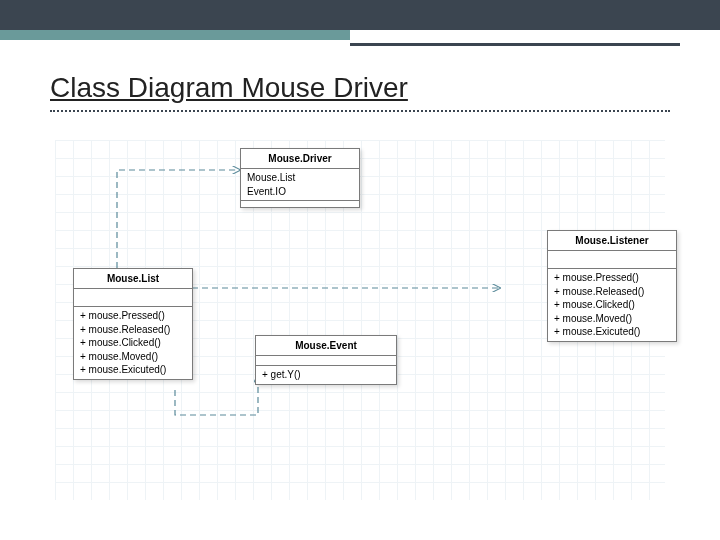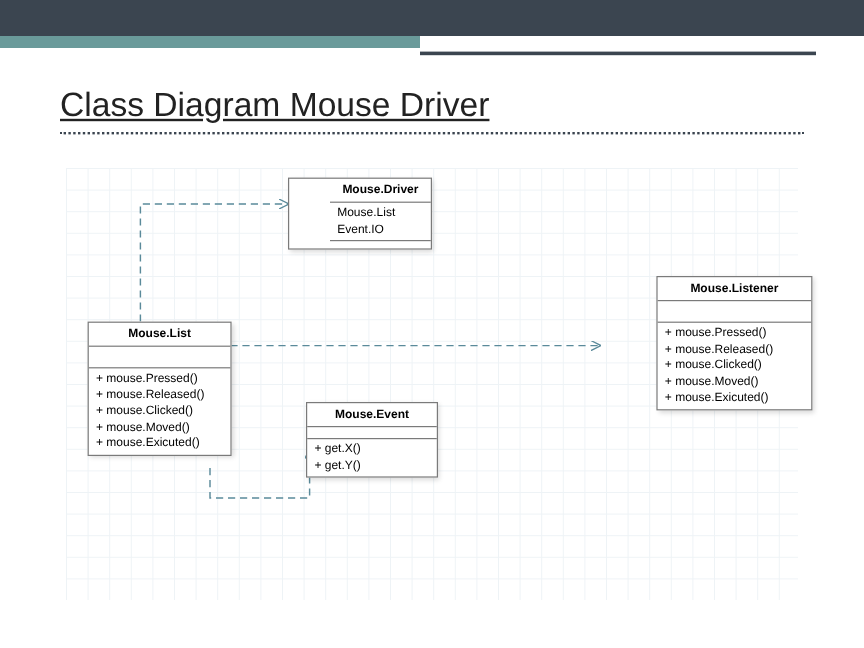--- a/index.html
+++ b/index.html
@@ -103,47 +103,46 @@
       </marker>
     </defs>
 
     <path d="M 62 128 L 62 30 L 185 30" fill="none" stroke="#5a8a9a" stroke-width="1.2" stroke-dasharray="6 4" marker-end="url(#arrow)"></path>
 
     <path d="M 137 148 L 445 148" fill="none" stroke="#5a8a9a" stroke-width="1.2" stroke-dasharray="6 4" marker-end="url(#arrow)"></path>
 
     <path d="M 120 250 L 120 275 L 203 275 L 203 235" fill="none" stroke="#5a8a9a" stroke-width="1.2" stroke-dasharray="6 4" marker-end="url(#arrow)"></path>
   </svg>
 
-  <div class="umlclass" style="left:185px; top:8px; width:120px;padding-left:34px;">
+  <div class="umlclass" style="left:185px; top:8px; width:120px;">
     <div class="uml-title">Mouse.Driver</div>
     <div class="uml-section">
       <div class="row">Mouse.List</div>
       <div class="row">Event.IO</div>
     </div>
     <div class="uml-section" style="min-height:6px;"></div>
   </div>
 
   <div class="umlclass" style="left:18px; top:128px; width:120px;">
     <div class="uml-title">Mouse.List</div>
     <div class="uml-section" style="min-height:18px;"></div>
     <div class="uml-section">
       <div class="row">+ mouse.Pressed()</div>
       <div class="row">+ mouse.Released()</div>
       <div class="row">+ mouse.Clicked()</div>
       <div class="row">+ mouse.Moved()</div>
       <div class="row">+ mouse.Exicuted()</div>
     </div>
   </div>
 
-  <div class="umlclass" style="left:200px; top:195px; width:110px;">
+  <div class="umlclass" style="left:200px; top:195px; width:142px;">
     <div class="uml-title">Mouse.Event</div>
     <div class="uml-section">
     </div>
     <div class="uml-section">
-      <div class="row">+ get.X()</div>
       <div class="row">+ get.Y()</div>
     </div>
   </div>
 
   <div class="umlclass" style="left:445px; top:90px; width:130px;margin-left:47px;">
     <div class="uml-title">Mouse.Listener</div>
     <div class="uml-section" style="min-height:18px;"></div>
     <div class="uml-section">
       <div class="row">+ mouse.Pressed()</div>
       <div class="row">+ mouse.Released()</div>

